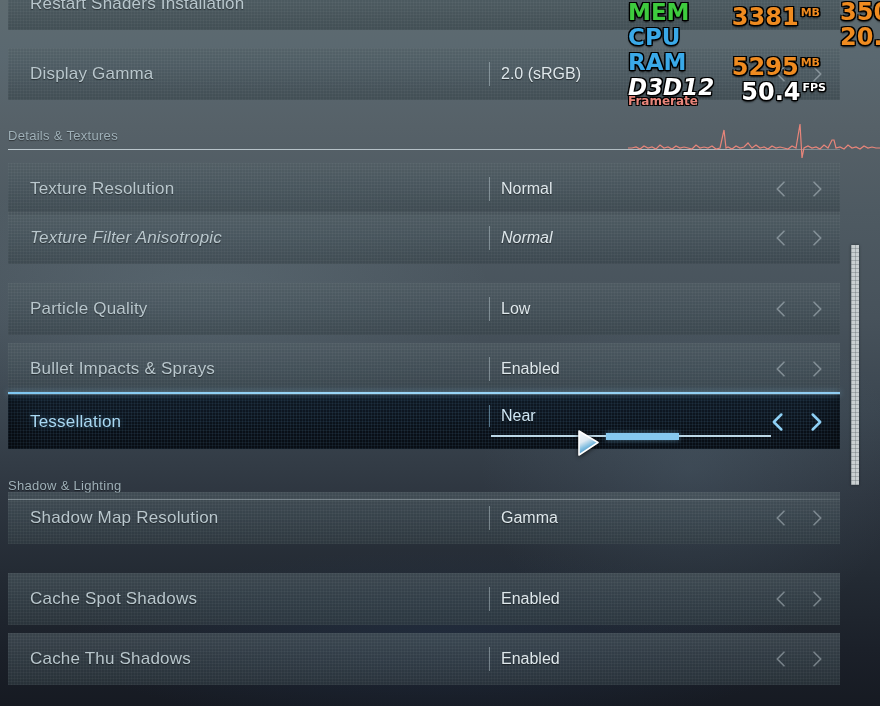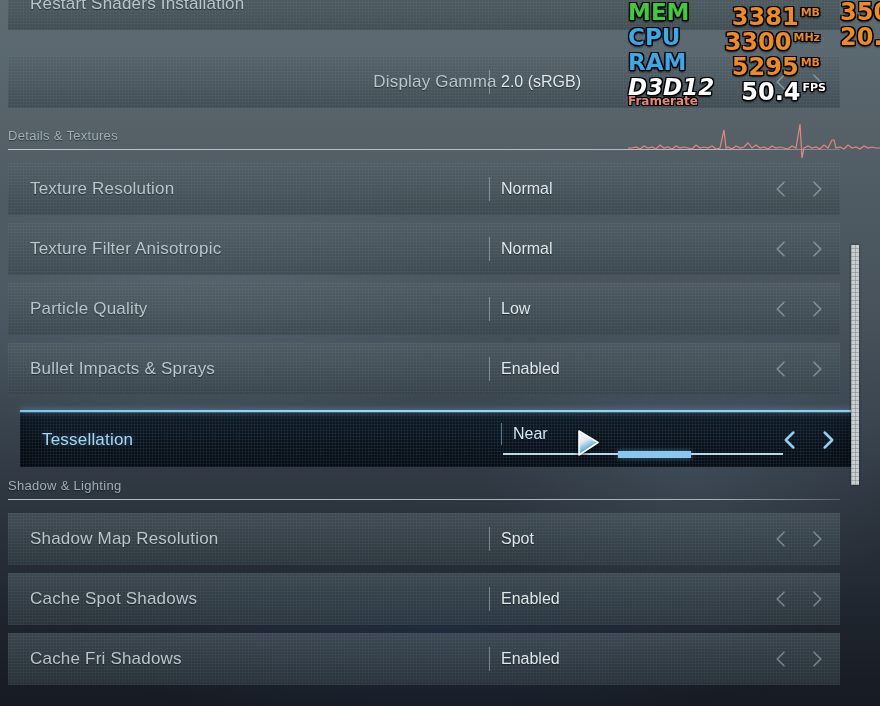--- a/index.html
+++ b/index.html
@@ -244,21 +244,21 @@
 <body>
 
 <div id="screen">
 
   <div class="list">
 
     <div class="row dim" style="top:-22px;">
       <span class="row-label">Restart Shaders Installation</span>
     </div>
 
-    <div class="row" style="top:56px;justify-content:center;">
+    <div class="row" style="top:48px;">
       <span class="row-label">Display Gamma</span>
       <span class="row-divider"></span>
       <span class="row-value">2.0 (sRGB)</span>
       <span class="arrows">
         <span class="chev">
           <svg viewBox="0 0 24 24" width="18" height="18">
               <path d="M16 3 L7 12 L16 21" fill="none" stroke="#dde8ee" stroke-width="2.2" stroke-linecap="round" stroke-linejoin="round"></path>
             </svg>
         </span>
         <span class="chev">
@@ -285,21 +285,21 @@
             </svg>
         </span>
         <span class="chev">
           <svg viewBox="0 0 24 24" width="18" height="18">
               <path d="M8 3 L17 12 L8 21" fill="none" stroke="#dde8ee" stroke-width="2.2" stroke-linecap="round" stroke-linejoin="round"></path>
             </svg>
         </span>
       </span>
     </div>
 
-    <div class="row" style="top:223px;">
+    <div class="row" style="top:212px;font-style:italic;">
       <span class="row-label">Texture Filter Anisotropic</span>
       <span class="row-divider"></span>
       <span class="row-value">Normal</span>
       <span class="arrows">
         <span class="chev">
           <svg viewBox="0 0 24 24" width="18" height="18">
               <path d="M16 3 L7 12 L16 21" fill="none" stroke="#dde8ee" stroke-width="2.2" stroke-linecap="round" stroke-linejoin="round"></path>
             </svg>
         </span>
         <span class="chev">
@@ -339,21 +339,21 @@
             </svg>
         </span>
         <span class="chev">
           <svg viewBox="0 0 24 24" width="18" height="18">
               <path d="M8 3 L17 12 L8 21" fill="none" stroke="#dde8ee" stroke-width="2.2" stroke-linecap="round" stroke-linejoin="round"></path>
             </svg>
         </span>
       </span>
     </div>
 
-    <div class="row selected" style="top:413px;margin-left:12px;">
+    <div class="row selected" style="top:395px;">
       <span class="sel-topline"></span>
       <span class="row-label">Tessellation</span>
       <span class="row-divider"></span>
       <span class="row-value" style="top:12px;">Near</span>
 
       <span class="slider">
         <span class="slider-track"></span>
         <span class="slider-fill" id="sliderFill" style="left: 41%; width: 26%;"></span>
       </span>
 
@@ -369,24 +369,24 @@
             </svg>
         </span>
       </span>
     </div>
 
     <div class="section" style="top:478px;">
       <div class="section-title">Shadow &amp; Lighting</div>
       <div class="section-rule"></div>
     </div>
 
-    <div class="row" style="top:513px;text-align:center;">
+    <div class="row" style="top:492px;text-align:center;">
       <span class="row-label">Shadow Map Resolution</span>
       <span class="row-divider"></span>
-      <span class="row-value">Spot</span>
+      <span class="row-value">Gamma</span>
       <span class="arrows">
         <span class="chev">
           <svg viewBox="0 0 24 24" width="18" height="18">
               <path d="M16 3 L7 12 L16 21" fill="none" stroke="#dde8ee" stroke-width="2.2" stroke-linecap="round" stroke-linejoin="round"></path>
             </svg>
         </span>
         <span class="chev">
           <svg viewBox="0 0 24 24" width="18" height="18">
               <path d="M8 3 L17 12 L8 21" fill="none" stroke="#dde8ee" stroke-width="2.2" stroke-linecap="round" stroke-linejoin="round"></path>
             </svg>
@@ -406,21 +406,21 @@
         </span>
         <span class="chev">
           <svg viewBox="0 0 24 24" width="18" height="18">
               <path d="M8 3 L17 12 L8 21" fill="none" stroke="#dde8ee" stroke-width="2.2" stroke-linecap="round" stroke-linejoin="round"></path>
             </svg>
         </span>
       </span>
     </div>
 
     <div class="row" style="top:633px;">
-      <span class="row-label">Cache Fri Shadows</span>
+      <span class="row-label">Cache Thu Shadows</span>
       <span class="row-divider"></span>
       <span class="row-value">Enabled</span>
       <span class="arrows">
         <span class="chev">
           <svg viewBox="0 0 24 24" width="18" height="18">
               <path d="M16 3 L7 12 L16 21" fill="none" stroke="#dde8ee" stroke-width="2.2" stroke-linecap="round" stroke-linejoin="round"></path>
             </svg>
         </span>
         <span class="chev">
           <svg viewBox="0 0 24 24" width="18" height="18">
@@ -440,23 +440,20 @@
     <div class="ov-row">
       <span class="ov-key" style="color:#3ecb3e;text-align:center;">MEM</span>
       <span class="ov-val ov-col1" style="color:#ef8b20;">
         <span>3381</span><span class="ov-unit">MB</span>
       </span>
       <span class="ov-val ov-col2" style="color:#ef8b20;">3504</span>
     </div>
 
     <div class="ov-row">
       <span class="ov-key" style="color:#3aa9e8;">CPU</span>
-      <span class="ov-val ov-col1" style="color:#ef8b20;">
-        <span>3300</span><span class="ov-unit">MHz</span>
-      </span>
       <span class="ov-val ov-col2" style="color:#ef8b20;">20.5</span>
     </div>
 
     <div class="ov-row">
       <span class="ov-key" style="color:#3aa9e8;">RAM</span>
       <span class="ov-val ov-col1" style="color:#ef8b20;">
         <span>5295</span><span class="ov-unit">MB</span>
       </span>
     </div>
 

